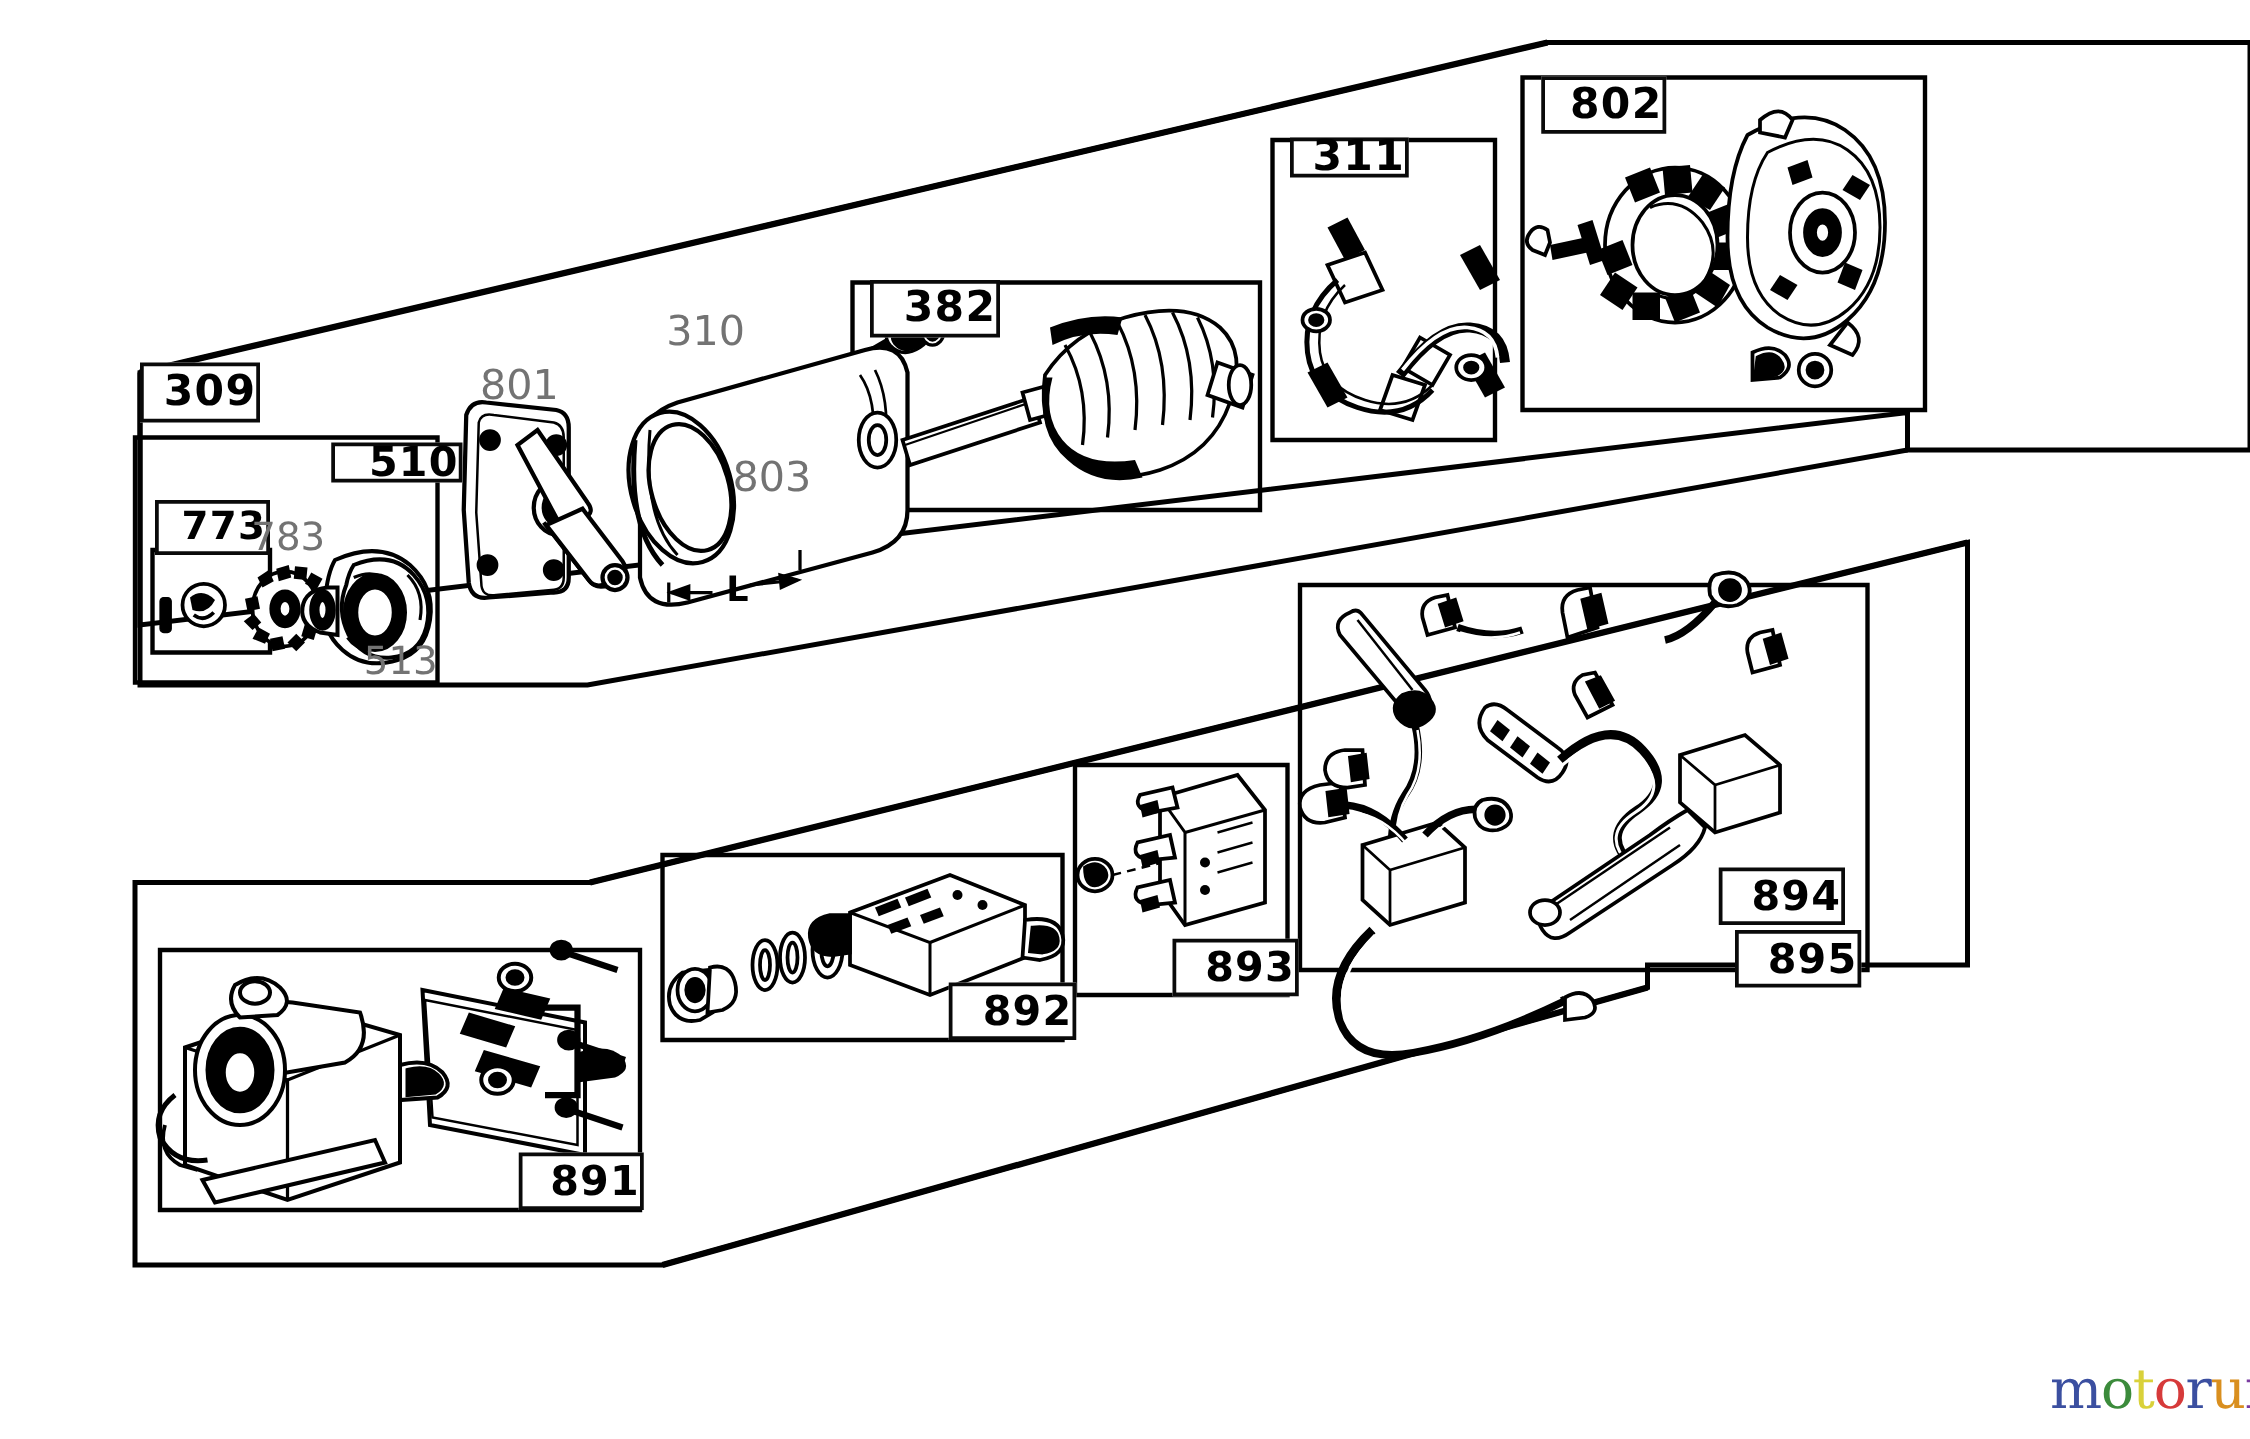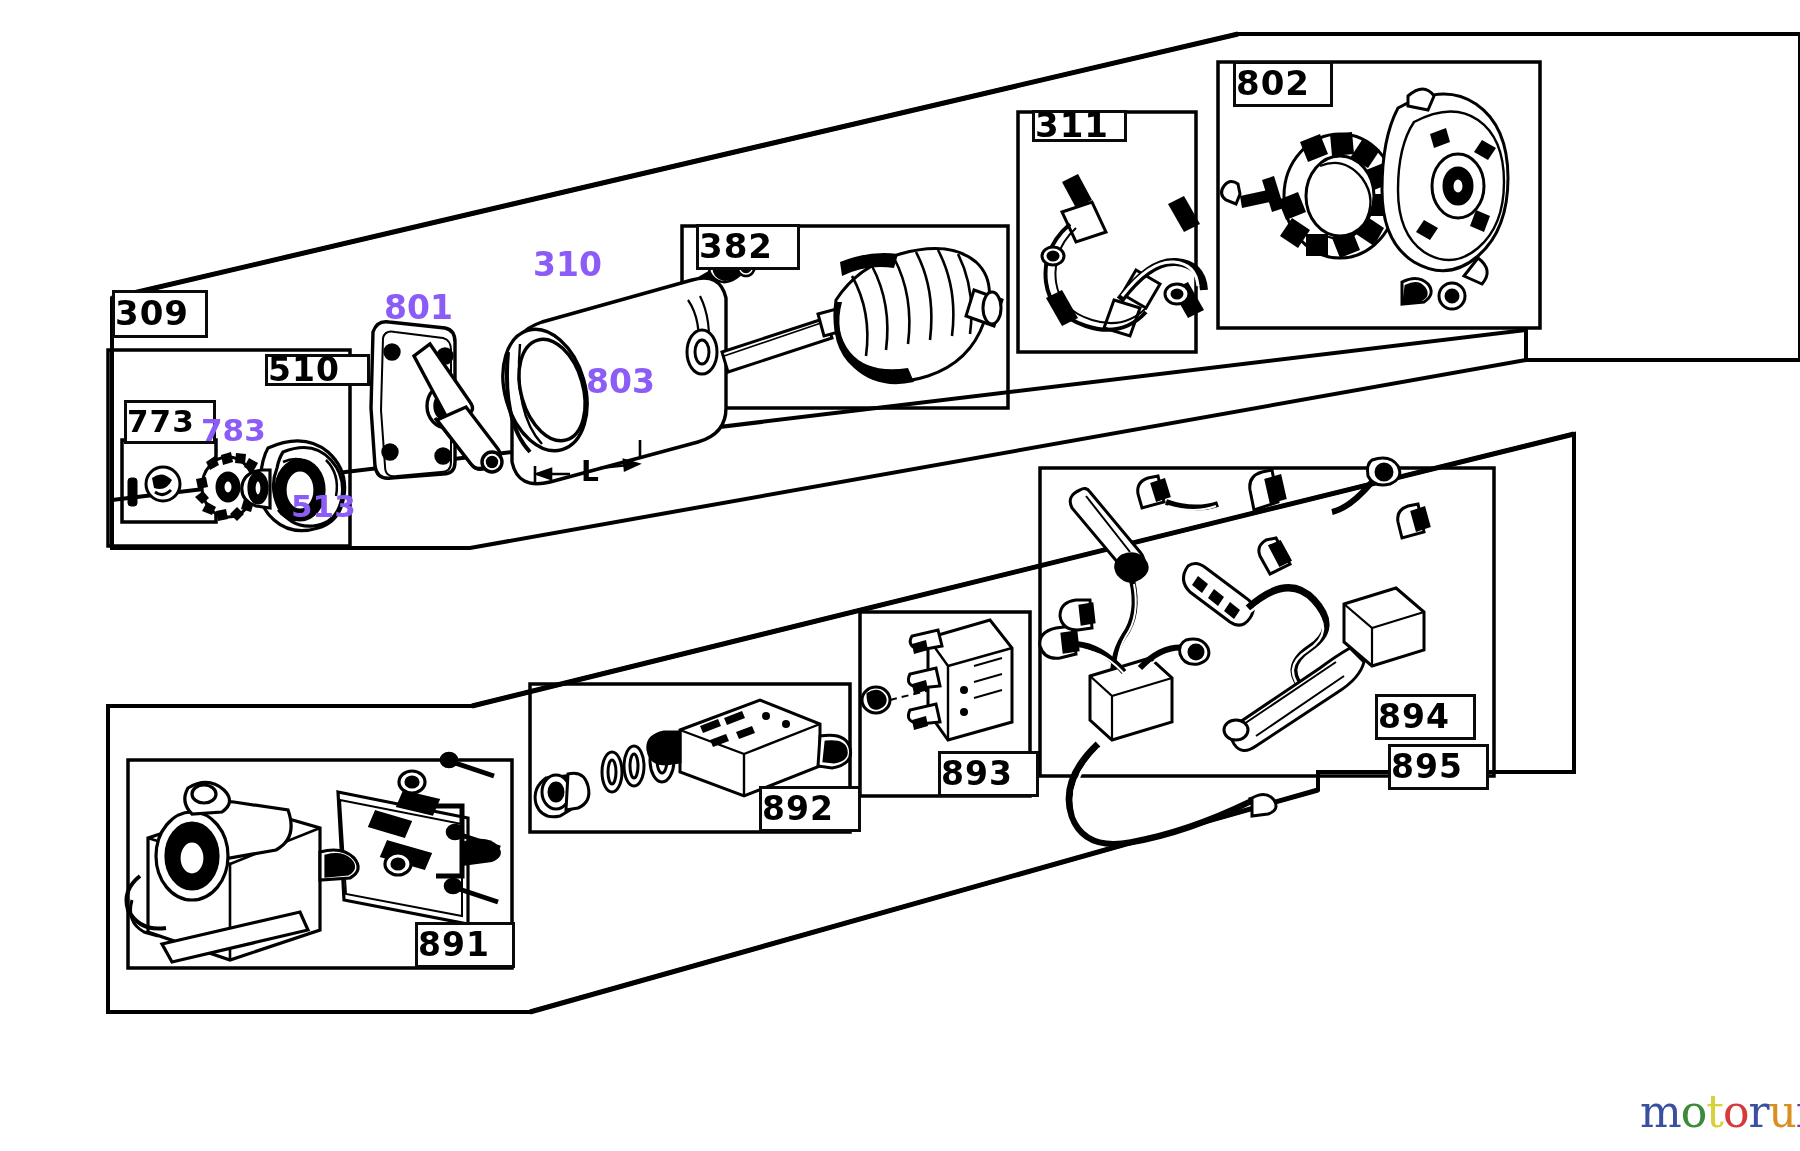--- a/index.html
+++ b/index.html
@@ -10,35 +10,35 @@
     -webkit-font-smoothing:antialiased;
   }
   #stage{position:absolute;left:0;top:0;width:1800px;height:1151px;}
   svg.layer{position:absolute;left:0;top:0;width:1800px;height:1151px;}
 
   
   .callout{
     position:absolute;
     background:#ffffff;
     border:3px solid #0a0a0a;
-    display:flex;align-items:center;justify-content:flex-start;
+    display:flex;align-items:center;justify-content:flex-end;
     font-family:"DejaVu Sans", sans-serif;
     font-weight:700;
     color:#000;
     letter-spacing:1px;
     box-sizing:border-box;
     z-index:40;
   }
   .callout span{display:block;line-height:1;transform:translateY(-1px);}
 
   
   .freenum{
     position:absolute;
     font-family:"DejaVu Sans", sans-serif;
-    font-weight:700;color:#8b5cf6;
+    font-weight:400;color:#737373;
     z-index:40;white-space:nowrap;
   }
 
   .dimlabel{
     position:absolute;font-family:"DejaVu Sans", sans-serif;
     font-weight:700;color:#000;z-index:40;
   }
 
   
   #watermark{
@@ -537,21 +537,21 @@
   </div>
 
   <div class="freenum" style="left:384px;top:288px;font-size:33px;text-align:right;">801</div>
 
   <div class="freenum" style="left:533px;top:245px;font-size:33px;">310</div>
 
   <div class="freenum" style="left:586px;top:362px;font-size:33px;">803</div>
 
   <div class="freenum" style="left:201px;top:412px;font-size:31px;">783</div>
 
-  <div class="freenum" style="left:291px;top:488px;font-size:31px;">513</div>
+  <div class="freenum" style="left:291px;top:511px;font-size:31px;">513</div>
 
   <div class="dimlabel" style="left:581px;top:455px;font-size:28px;">L</div>
 
   <div id="watermark" style="left:1640px;top:1086px;">
     <span><span style="color: rgb(59, 79, 160);">m</span><span style="color: rgb(59, 139, 59);">o</span><span style="color: rgb(217, 209, 58);">t</span><span style="color: rgb(214, 58, 58);">o</span><span style="color: rgb(59, 79, 160);">r</span><span style="color: rgb(217, 143, 31);">u</span><span style="color: rgb(122, 59, 160);">f</span></span>
   </div>
 
 </div>
 
 </body></html>

